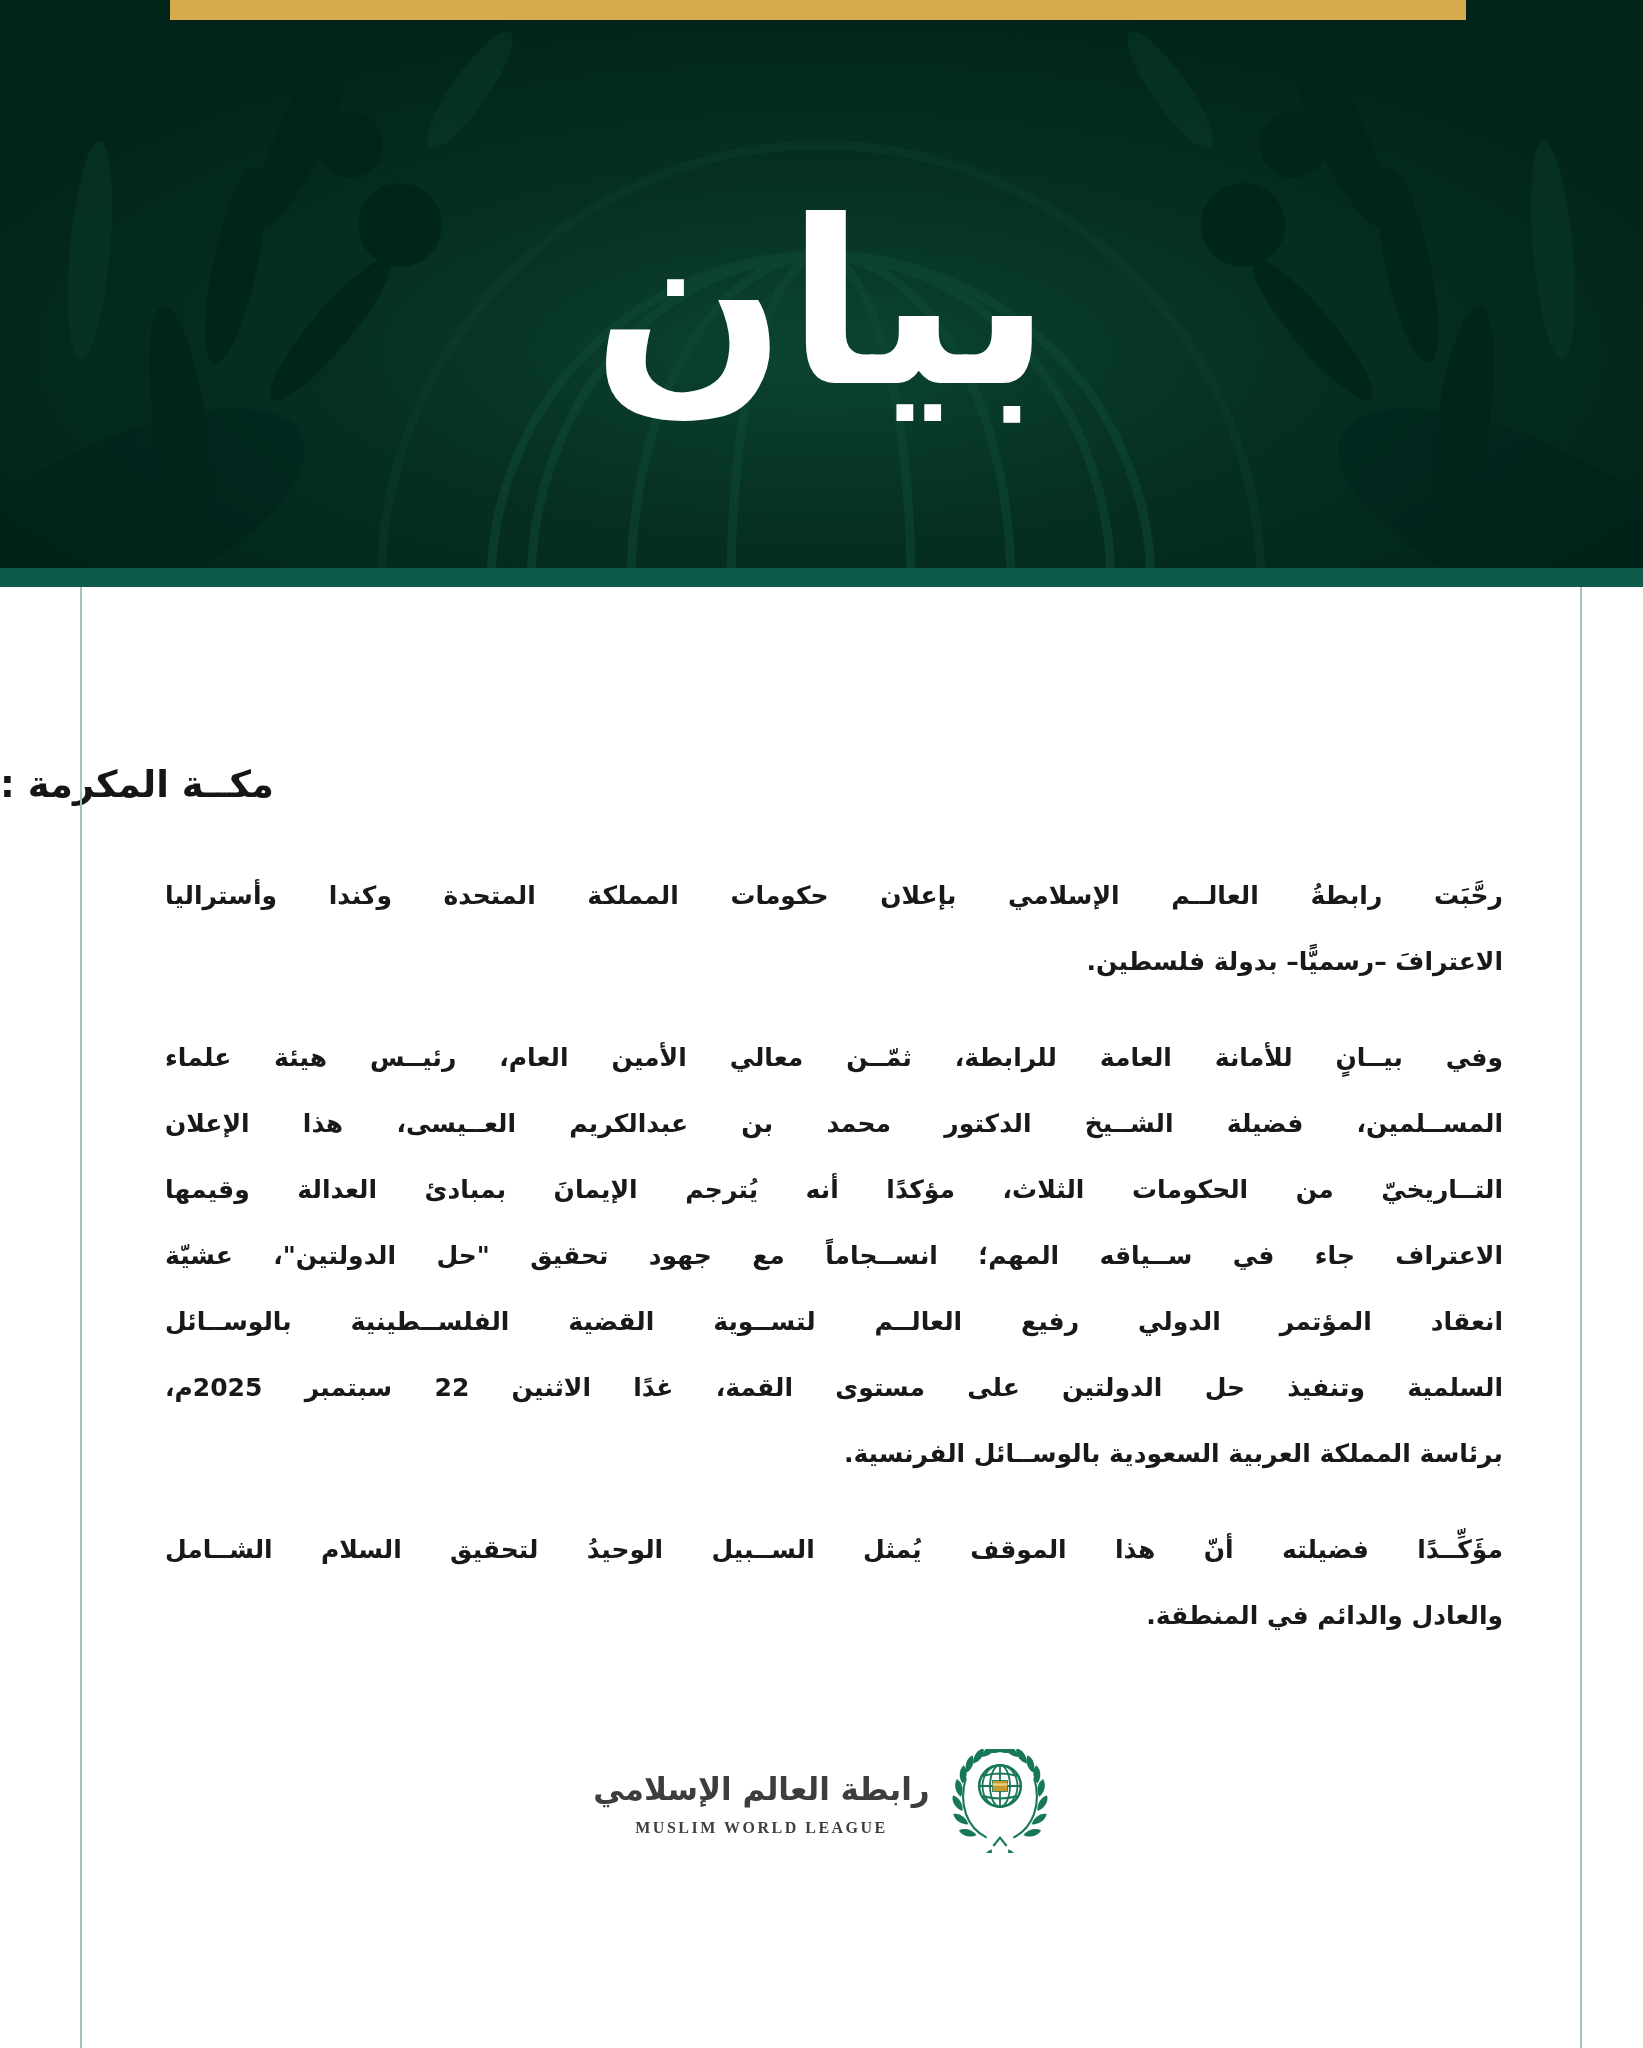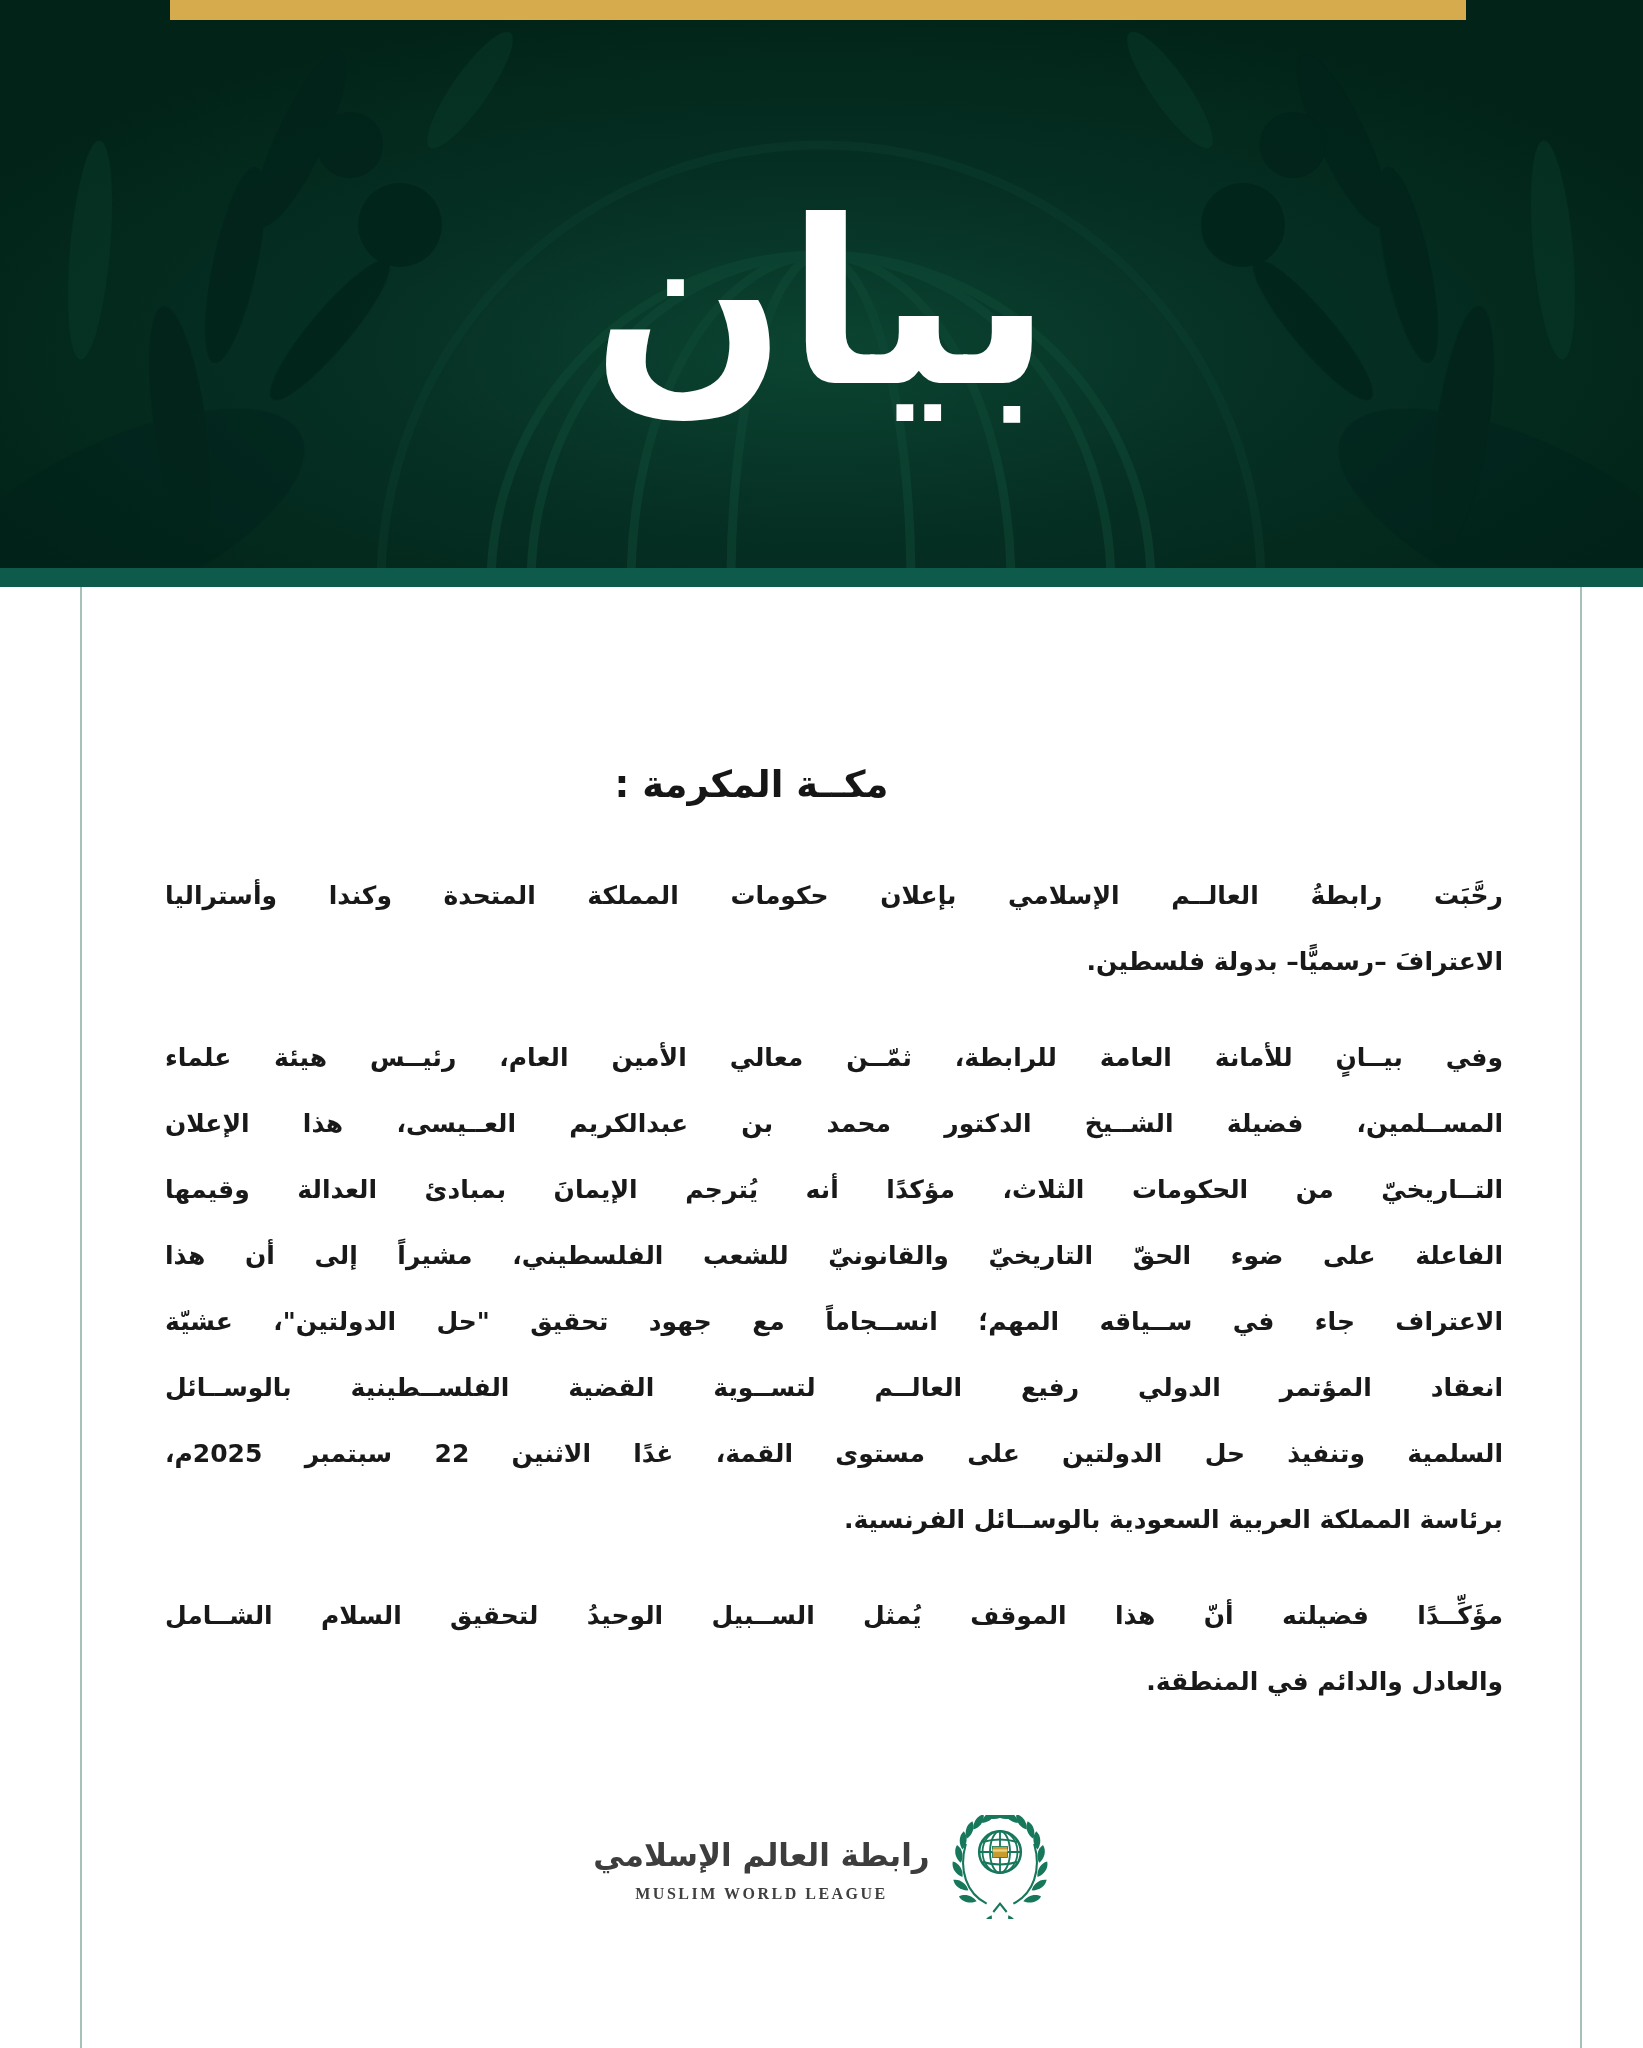--- a/index.html
+++ b/index.html
@@ -14,21 +14,21 @@
   .callig{position:absolute;top:0;left:0;width:100%;height:568px;
           display:flex;align-items:center;justify-content:center;
           color:#ffffff;font-weight:bold;font-size:228px;line-height:1;padding-top:40px;box-sizing:border-box;}
   .teal-band{position:absolute;top:568px;left:0;width:1643px;height:19px;background:#0f5b4b;}
 
   
   .doc{position:absolute;top:587px;left:0;width:1643px;height:1461px;background:#ffffff;}
   .vrule{position:absolute;top:0;bottom:0;width:2px;background:#a7c0b8;}
   .vrule.l{left:80px;} .vrule.r{left:1580px;}
 
-  .dateline{margin:170px 140px 0 0;direction:rtl;text-align:center;
+  .dateline{margin:170px 140px 0 0;direction:rtl;text-align:left;
             font-size:37px;font-weight:bold;color:#161616;line-height:56px;}
   .para{margin:30px 140px 0 165px;direction:rtl;font-size:25px;font-weight:bold;
         color:#191919;line-height:66px;}
   .para.first{margin-top:50px;}
   .line{display:block;text-align:justify;text-align-last:justify;overflow:hidden;}
   .line.last{text-align-last:right;}
 
   
   .logo{margin-top:100px;display:flex;flex-direction:row;justify-content:center;
         align-items:center;gap:20px;direction:ltr;}
@@ -93,21 +93,20 @@
 
     <p class="para first">
       <span class="line">رحَّبَت رابطةُ العالــم الإسلامي بإعلان حكومات المملكة المتحدة وكندا وأستراليا</span>
       <span class="line last">الاعترافَ –رسميًّا– بدولة فلسطين.</span>
     </p>
 
     <p class="para">
       <span class="line">وفي بيــانٍ للأمانة العامة للرابطة، ثمّــن معالي الأمين العام، رئيــس هيئة علماء</span>
       <span class="line">المســلمين، فضيلة الشــيخ الدكتور محمد بن عبدالكريم العــيسى، هذا الإعلان</span>
       <span class="line">التــاريخيّ من الحكومات الثلاث، مؤكدًا أنه يُترجم الإيمانَ بمبادئ العدالة وقيمها</span>
-      <span class="line">الفاعلة على ضوء الحقّ التاريخيّ والقانونيّ للشعب الفلسطيني، مشيراً إلى أن هذا</span>
       <span class="line">الاعتراف جاء في ســياقه المهم؛ انســجاماً مع جهود تحقيق "حل الدولتين"، عشيّة</span>
       <span class="line">انعقاد المؤتمر الدولي رفيع العالــم لتســوية القضية الفلســطينية بالوســائل</span>
       <span class="line">السلمية وتنفيذ حل الدولتين على مستوى القمة، غدًا الاثنين 22 سبتمبر 2025م،</span>
       <span class="line last">برئاسة المملكة العربية السعودية بالوســائل الفرنسية.</span>
     </p>
 
     <p class="para">
       <span class="line">مؤَكِّــدًا فضيلته أنّ هذا الموقف يُمثل الســبيل الوحيدُ لتحقيق السلام الشــامل</span>
       <span class="line last">والعادل والدائم في المنطقة.</span>
     </p>

